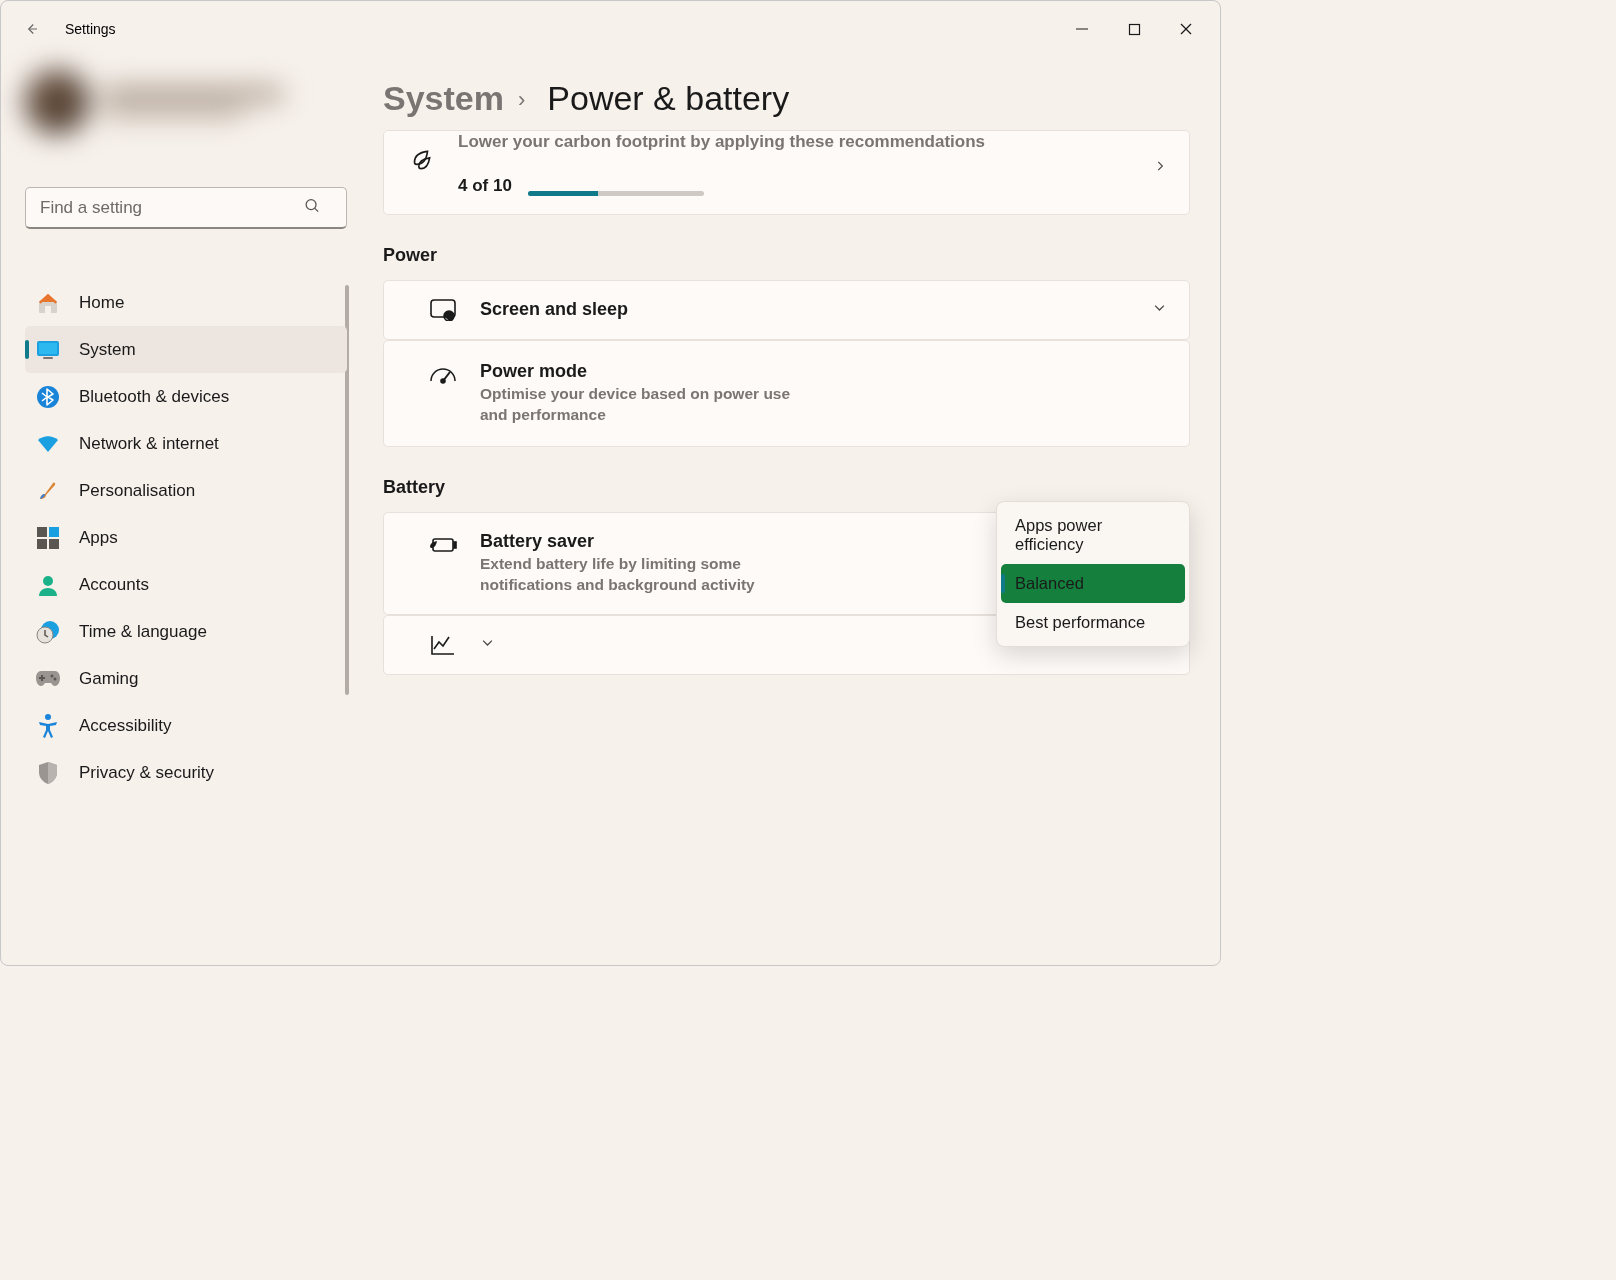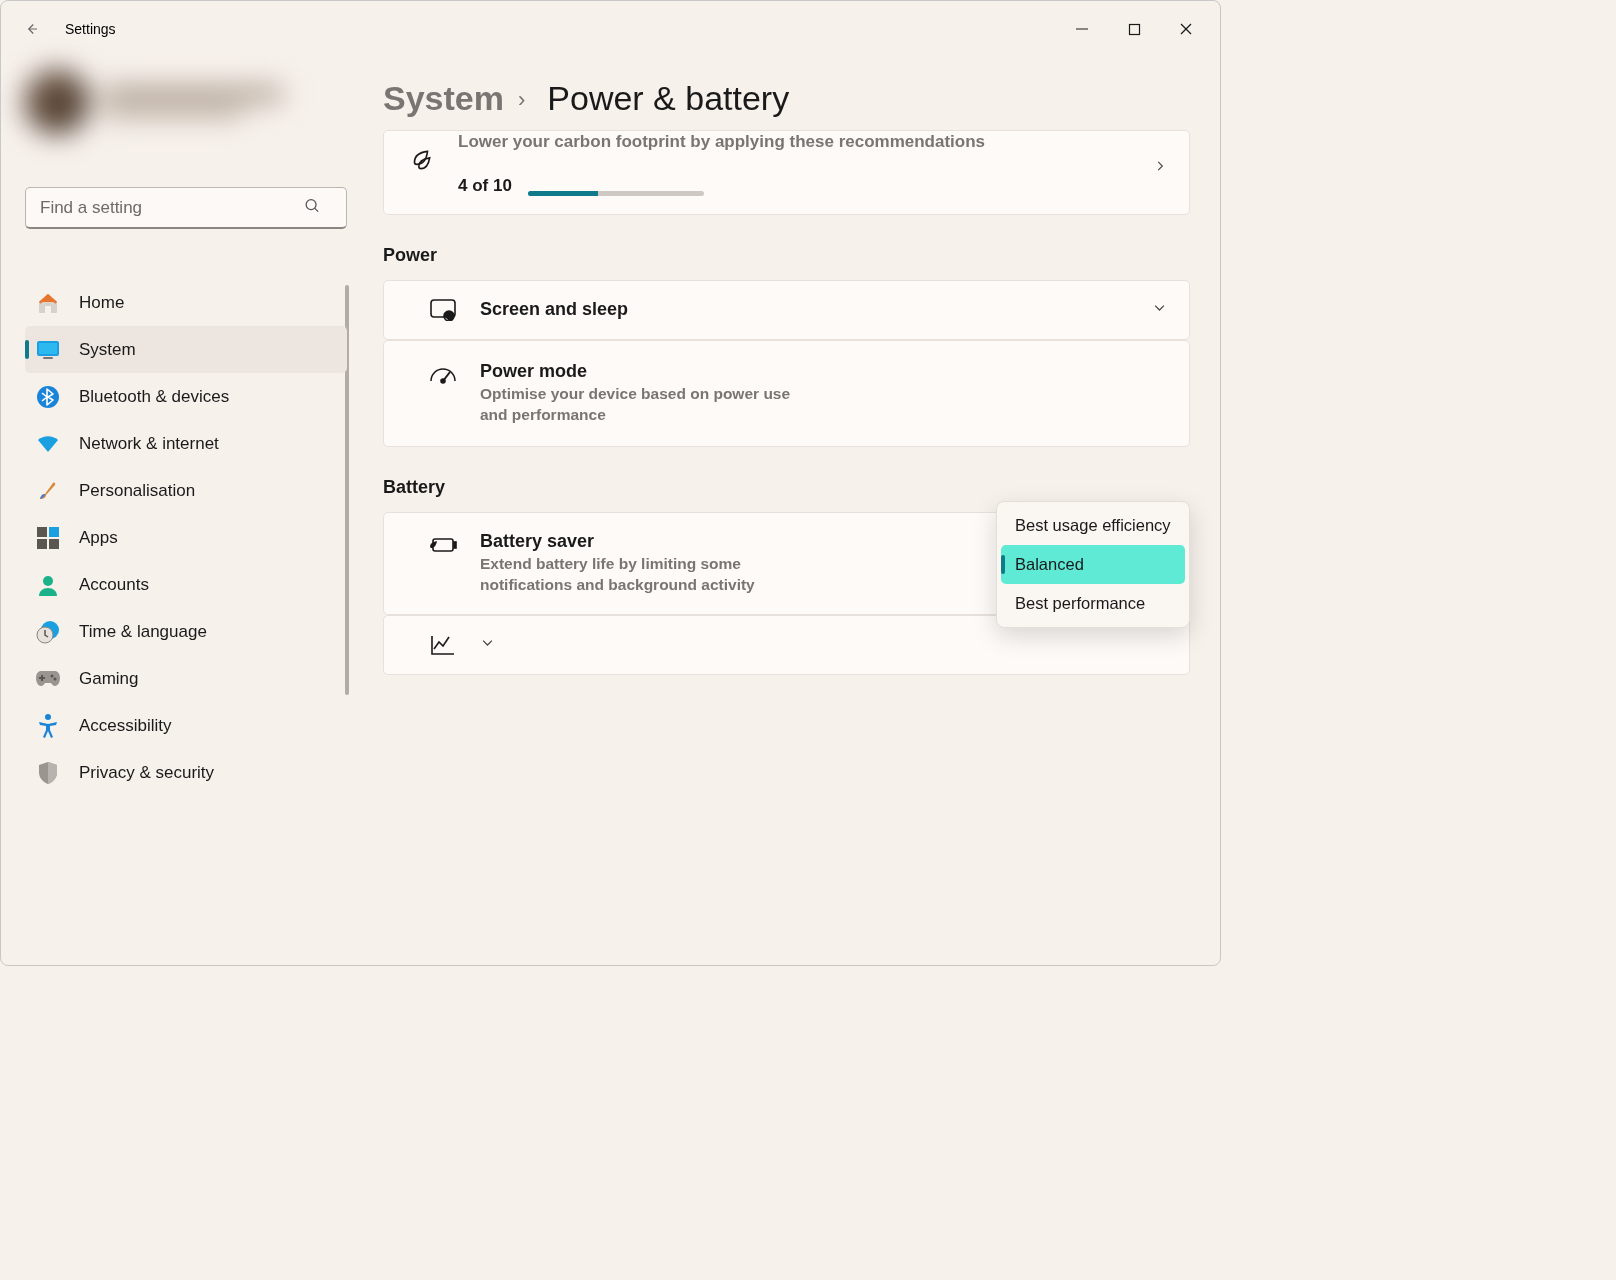--- a/index.html
+++ b/index.html
@@ -245,21 +245,21 @@
     padding: 4px;
     z-index: 10;
   }
   .dd-item {
     padding: 10px 14px;
     font-size: 16.5px;
     border-radius: 5px;
     position: relative;
   }
   .dd-item.selected {
-    background: #5eead4;
+    background: #15803d;
   }
   .dd-item.selected::before {
     content: "";
     position: absolute;
     left: 0; top: 10px; bottom: 10px;
     width: 3.5px;
     background: #0f7b8a;
     border-radius: 2px;
   }
   .sections-wrap { position: relative; }
@@ -533,20 +533,20 @@
             </svg>
       </span>
       <span class="chev">
         <svg width="15" height="15" viewBox="0 0 24 24" fill="none" stroke="currentColor" stroke-width="2">
               <path d="M5 9l7 7 7-7"></path>
             </svg>
       </span>
     </div>
 
     <div class="dropdown">
-      <div class="dd-item">Best usage efficiency</div>
+      <div class="dd-item">Apps power efficiency</div>
       <div class="dd-item selected">Balanced</div>
       <div class="dd-item">Best performance</div>
     </div>
 
     </div>
   </div>
 </div>
 
 </body></html>

